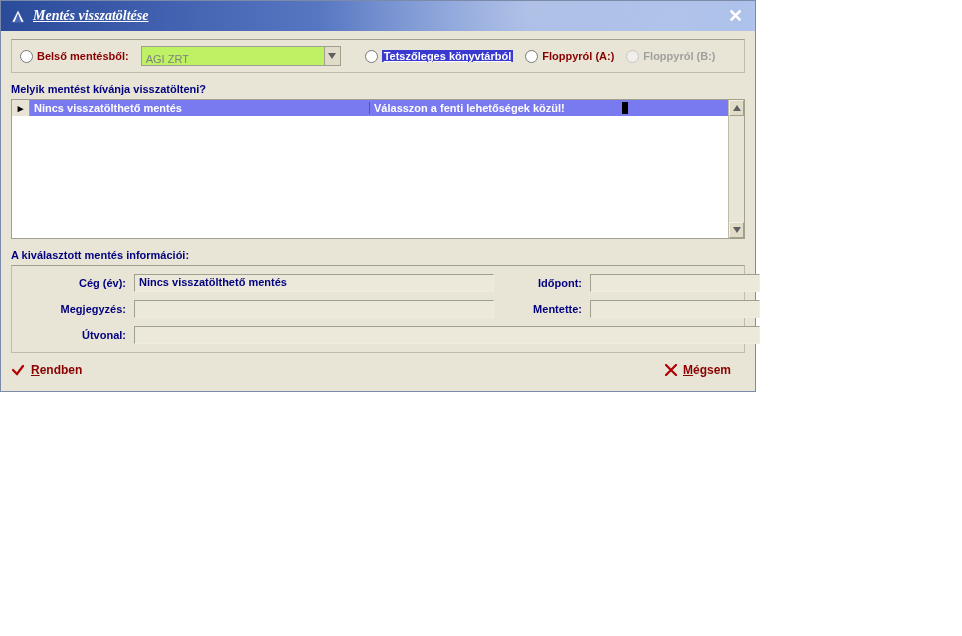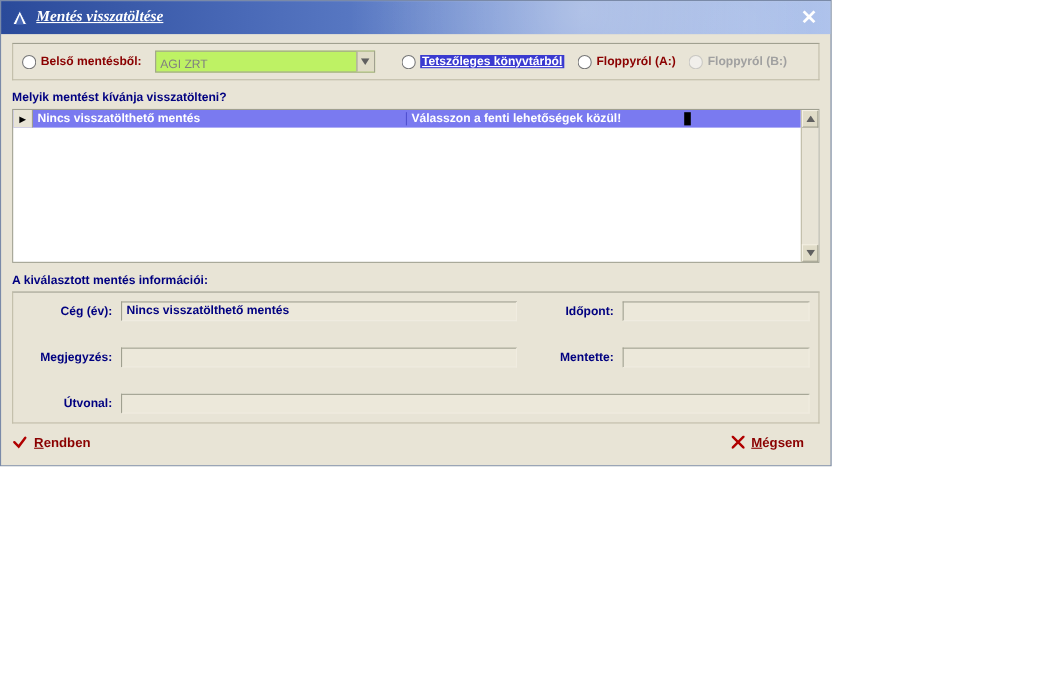--- a/index.html
+++ b/index.html
@@ -155,26 +155,26 @@
     height:16px;
     background:#e0dcc8;
     border:1px solid #f4f0e4;
     border-right-color:#a0a090;
     border-bottom-color:#a0a090;
     display:flex; align-items:center; justify-content:center;
   }
   .info-box {
     border:1px solid #c0bca8;
     border-top-color:#a0a090;
-    padding:6px 0;
+    padding:6px 24px;
     background:#e8e4d6;
     display:grid;
     grid-template-columns: 90px 360px 80px 170px;
     grid-template-rows: 22px 22px 22px;
-    gap:20px 8px;
+    gap:4px 8px;
     align-items:center;
   }
   .info-label {
     color:#000080;
     font-weight:bold;
     text-align:right;
   }
   .info-field {
     border:1px solid #a0a090;
     border-bottom-color:#f0ece0;

